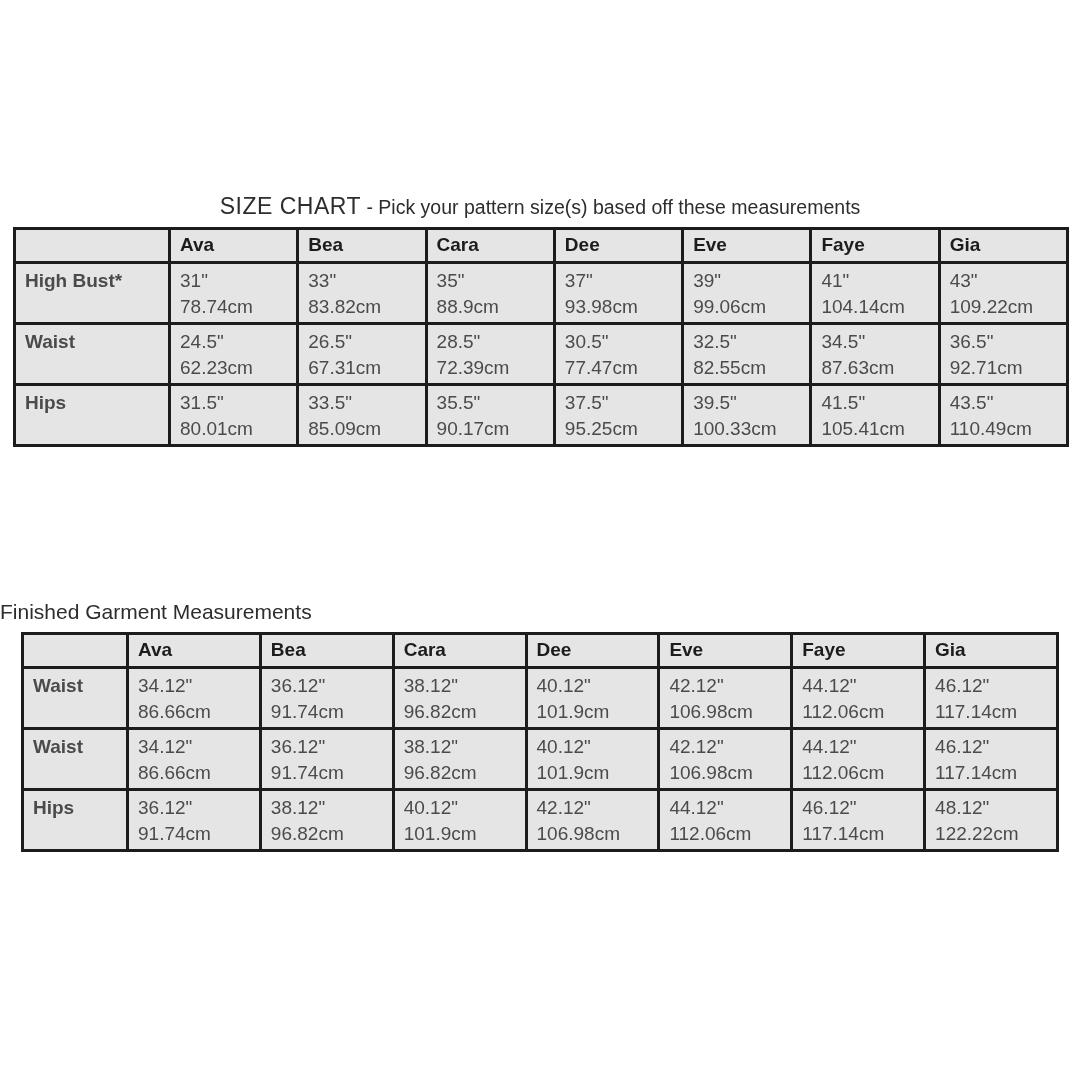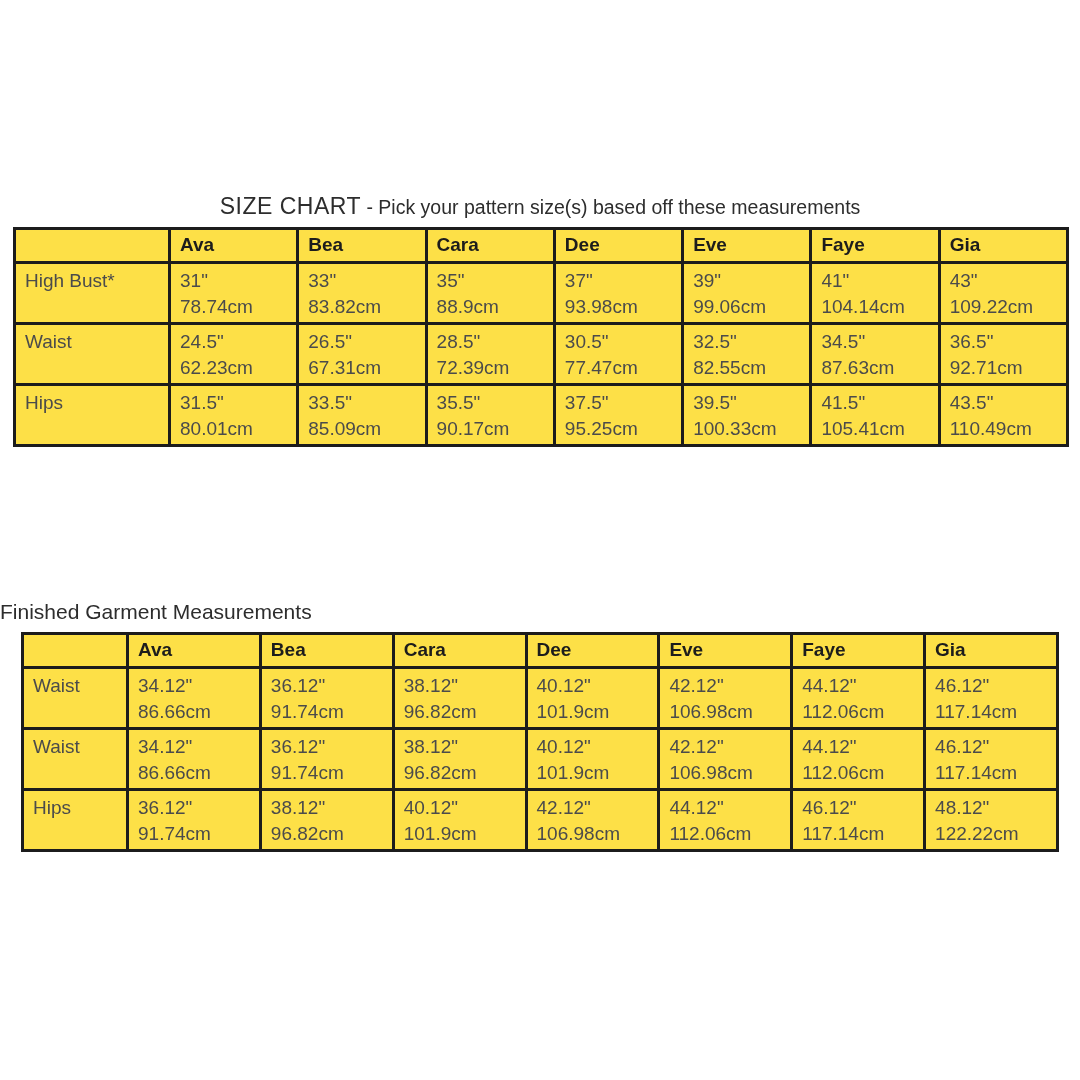--- a/index.html
+++ b/index.html
@@ -38,21 +38,21 @@
     left: 0;
     width: 1080px;
     font-size: 21px;
     color: #2d2d2d;
     white-space: nowrap;
   }
   table.size-table {
     position: absolute;
     border-collapse: collapse;
     table-layout: fixed;
-    background: #fde047;
+    background: #e5e5e5;
   }
   table.t1 { left: 13px;  top: 227px; width: 1056px; }
   table.t2 { left: 21px;  top: 632px; width: 1038px; }
   table.t1 col.label-col { width: 155px; }
   table.t2 col.label-col { width: 105px; }
   .size-table th, .size-table td {
     border: 3px solid #1c1c1c;
     text-align: left;
     font-weight: normal;
     padding: 2px 9px;
@@ -70,21 +70,21 @@
   .size-table tbody th,
   .size-table tbody td {
     height: 61px;
     vertical-align: top;
     font-size: 19px;
     line-height: 26px;
     color: #4b4b4b;
     padding-top: 4px;
   }
   .size-table tbody th {
-    font-weight: normal;
+    font-weight: bold;
     border-radius: 25px;
   }
   .cell-in, .cell-cm { display: block; }
 </style>
 </head>
 <body>
 
 <div class="page">
 
   <div class="chart-title">

